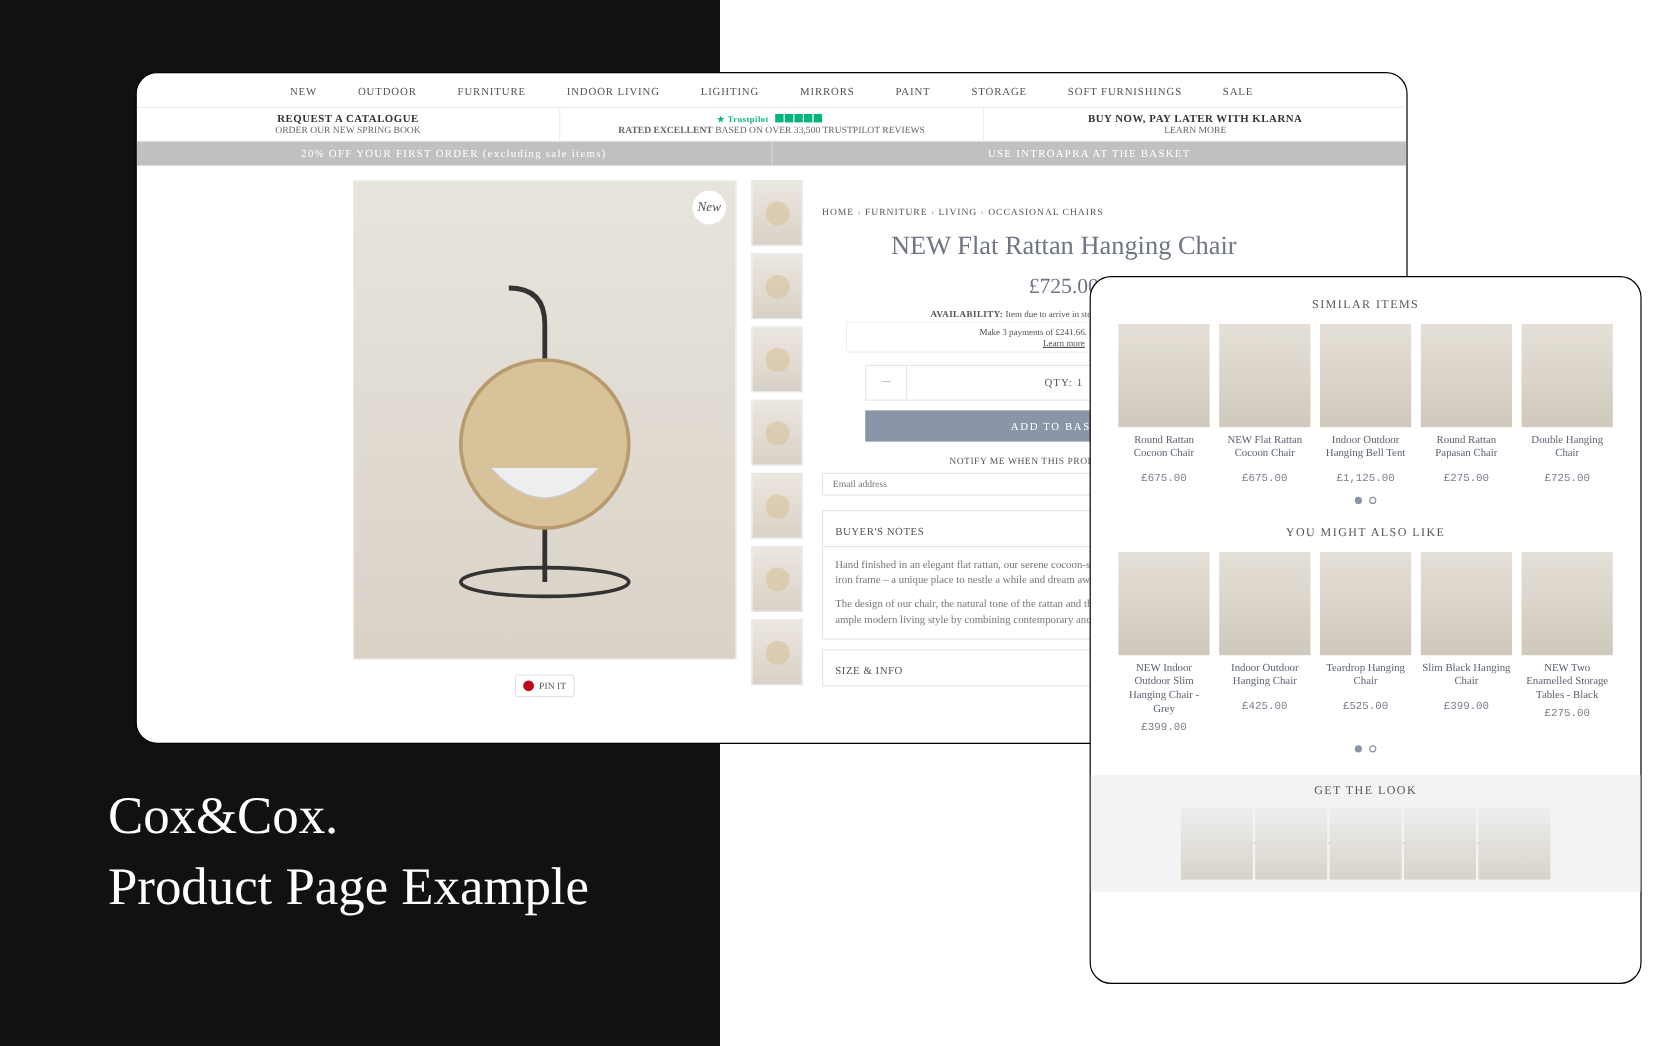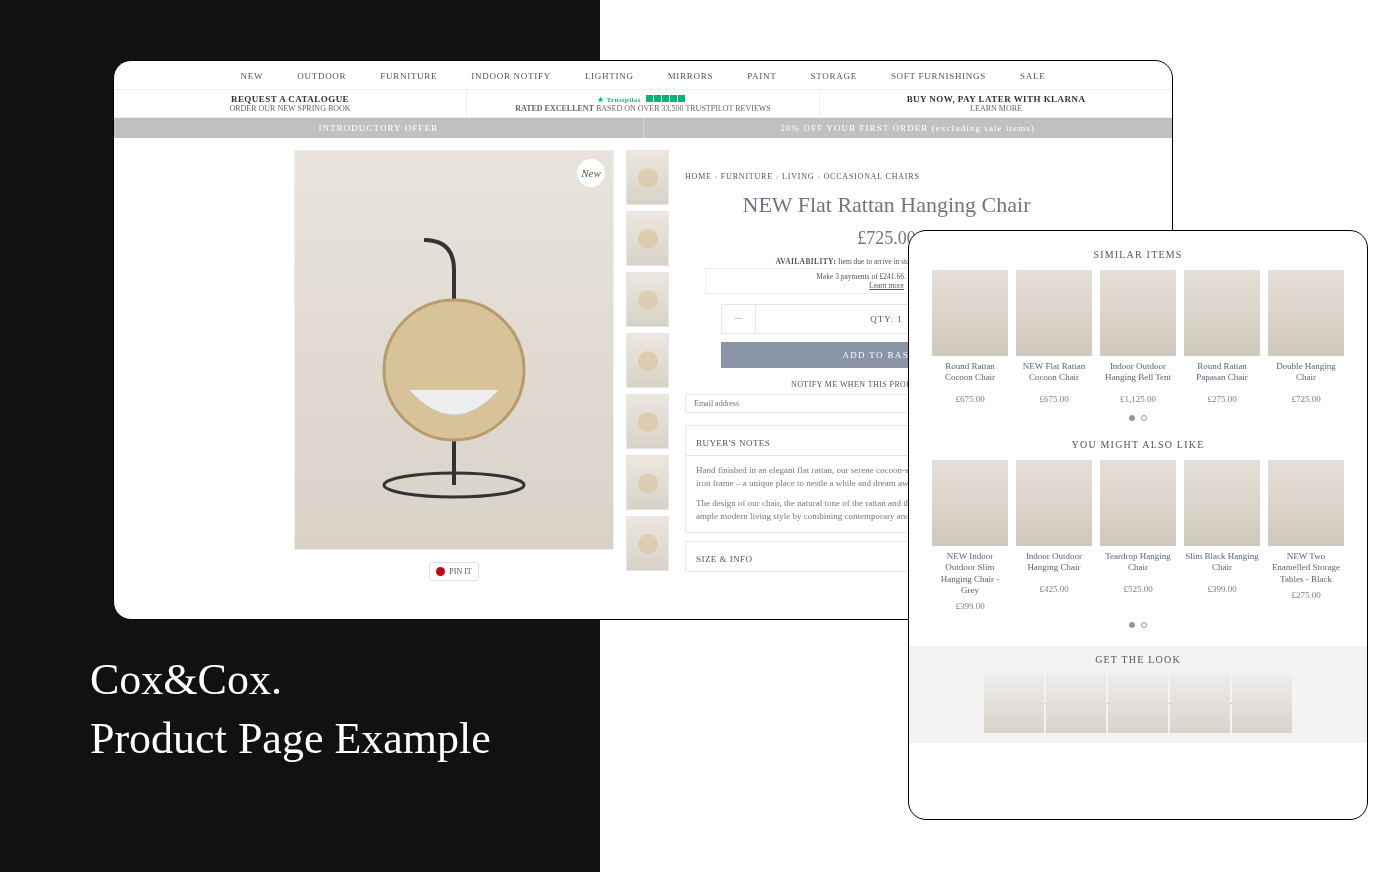--- a/index.html
+++ b/index.html
@@ -52,21 +52,21 @@
   .accordion-h{border:1px solid #e7e7e7;padding:7px 10px;font-size:9px;letter-spacing:.05em;display:flex;justify-content:space-between;align-items:flex-end;margin-top:8px;cursor:pointer}
   .accordion-c{border:1px solid #e7e7e7;border-top:none;padding:8px 10px;font-size:9px;line-height:1.5;color:#777}
   .chev{font-size:12px;color:#888}
   
   #card-side{left:908px;top:230px;width:460px;height:590px;padding:14px 1px 10px;font-family:Arial,Helvetica,sans-serif}
   .sec-title{text-align:center;font-size:10px;letter-spacing:.12em;color:#555;margin:4px 0 10px}
   .prod-grid{display:flex;gap:8px;justify-content:center}
   .pcard{width:76px;text-align:center;cursor:pointer}
   .pimg{width:76px;height:86px;background:linear-gradient(#e5e0d7,#cfc8bc);margin-bottom:5px;display:flex;align-items:center;justify-content:center}
   .pname{font-family:Georgia,serif;font-size:9px;color:#5b6472;line-height:1.25;min-height:28px}
-  .pprice{font-family:Liberation Serif, serif;font-size:9px;color:#7a818e;margin-top:5px}
+  .pprice{font-family:Liberation Mono, monospace;font-size:9px;color:#7a818e;margin-top:5px}
   .dots{text-align:center;margin:8px 0 16px;font-size:10px;color:#8b95a8}
   .dots i{display:inline-block;width:6px;height:6px;border:1px solid #8b95a8;border-radius:50%;margin:0 3px}
   .dots i.active{background:#8b95a8}
   .look-row{display:flex;gap:2px;justify-content:center}
   .look-row .li{width:60px;height:60px;background:linear-gradient(#eee,#d8d3c9);position:relative}
   .look-row .li:not(:last-child)::after{content:"+";position:absolute;right:-6px;top:50%;transform:translateY(-50%);font-size:10px;color:#888}
 </style>
 </head>
 <body>
 <div class="left-black"></div>
@@ -74,21 +74,21 @@
   <span>Cox&amp;Cox.</span><br>
   <span>Product Page Example</span>
 </div>
 
 <div id="card-main" class="card">
 
   <div class="nav">
     <span>NEW</span>
     <span>OUTDOOR</span>
     <span>FURNITURE</span>
-    <span>INDOOR NOTIFY</span>
+    <span>INDOOR LIVING</span>
     <span>LIGHTING</span>
     <span>MIRRORS</span>
     <span>PAINT</span>
     <span>STORAGE</span>
     <span>SOFT FURNISHINGS</span>
     <span>SALE</span>
   </div>
 
   <div class="info-row">
     <div class="info-col">
@@ -110,22 +110,22 @@
         <b>RATED EXCELLENT</b> <span>BASED ON OVER 33,500 TRUSTPILOT REVIEWS</span>
       </div>
     </div>
     <div class="info-col">
       <div class="top">BUY NOW, PAY LATER WITH KLARNA</div>
       <div class="bot">LEARN MORE</div>
     </div>
   </div>
 
   <div class="promo">
-    <div>INTRODUCTORY OFFER</div>
     <div>20% OFF YOUR FIRST ORDER (excluding sale items)</div>
+    <div>USE INTROAPRA AT THE BASKET</div>
   </div>
 
   <div class="pbody">
 
     <div>
       <div class="hero">
         <div class="new-badge">New</div>
         <svg width="200" height="280" viewBox="0 0 200 280">
           <ellipse cx="100" cy="255" rx="70" ry="12" fill="none" stroke="#333" stroke-width="3"></ellipse>
           <path d="M100 255 V40 Q100 10 70 10" fill="none" stroke="#333" stroke-width="4"></path>

